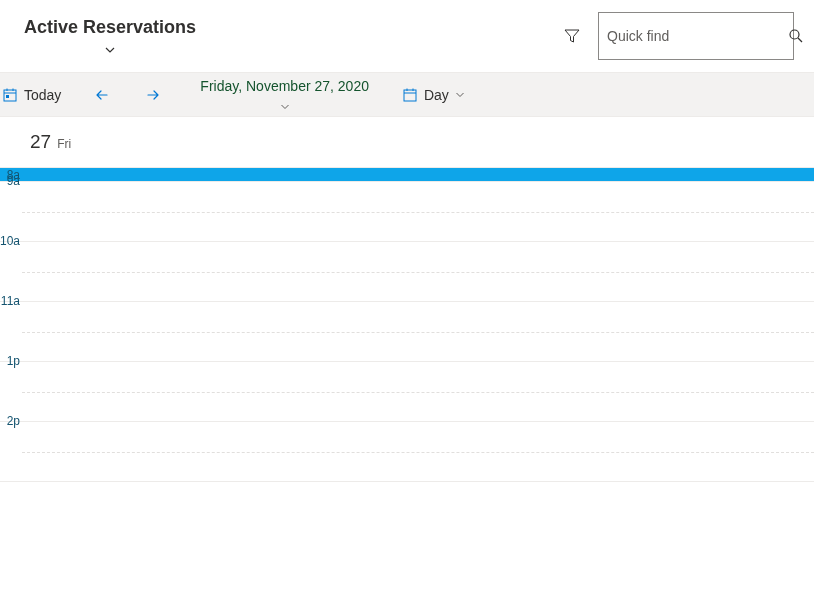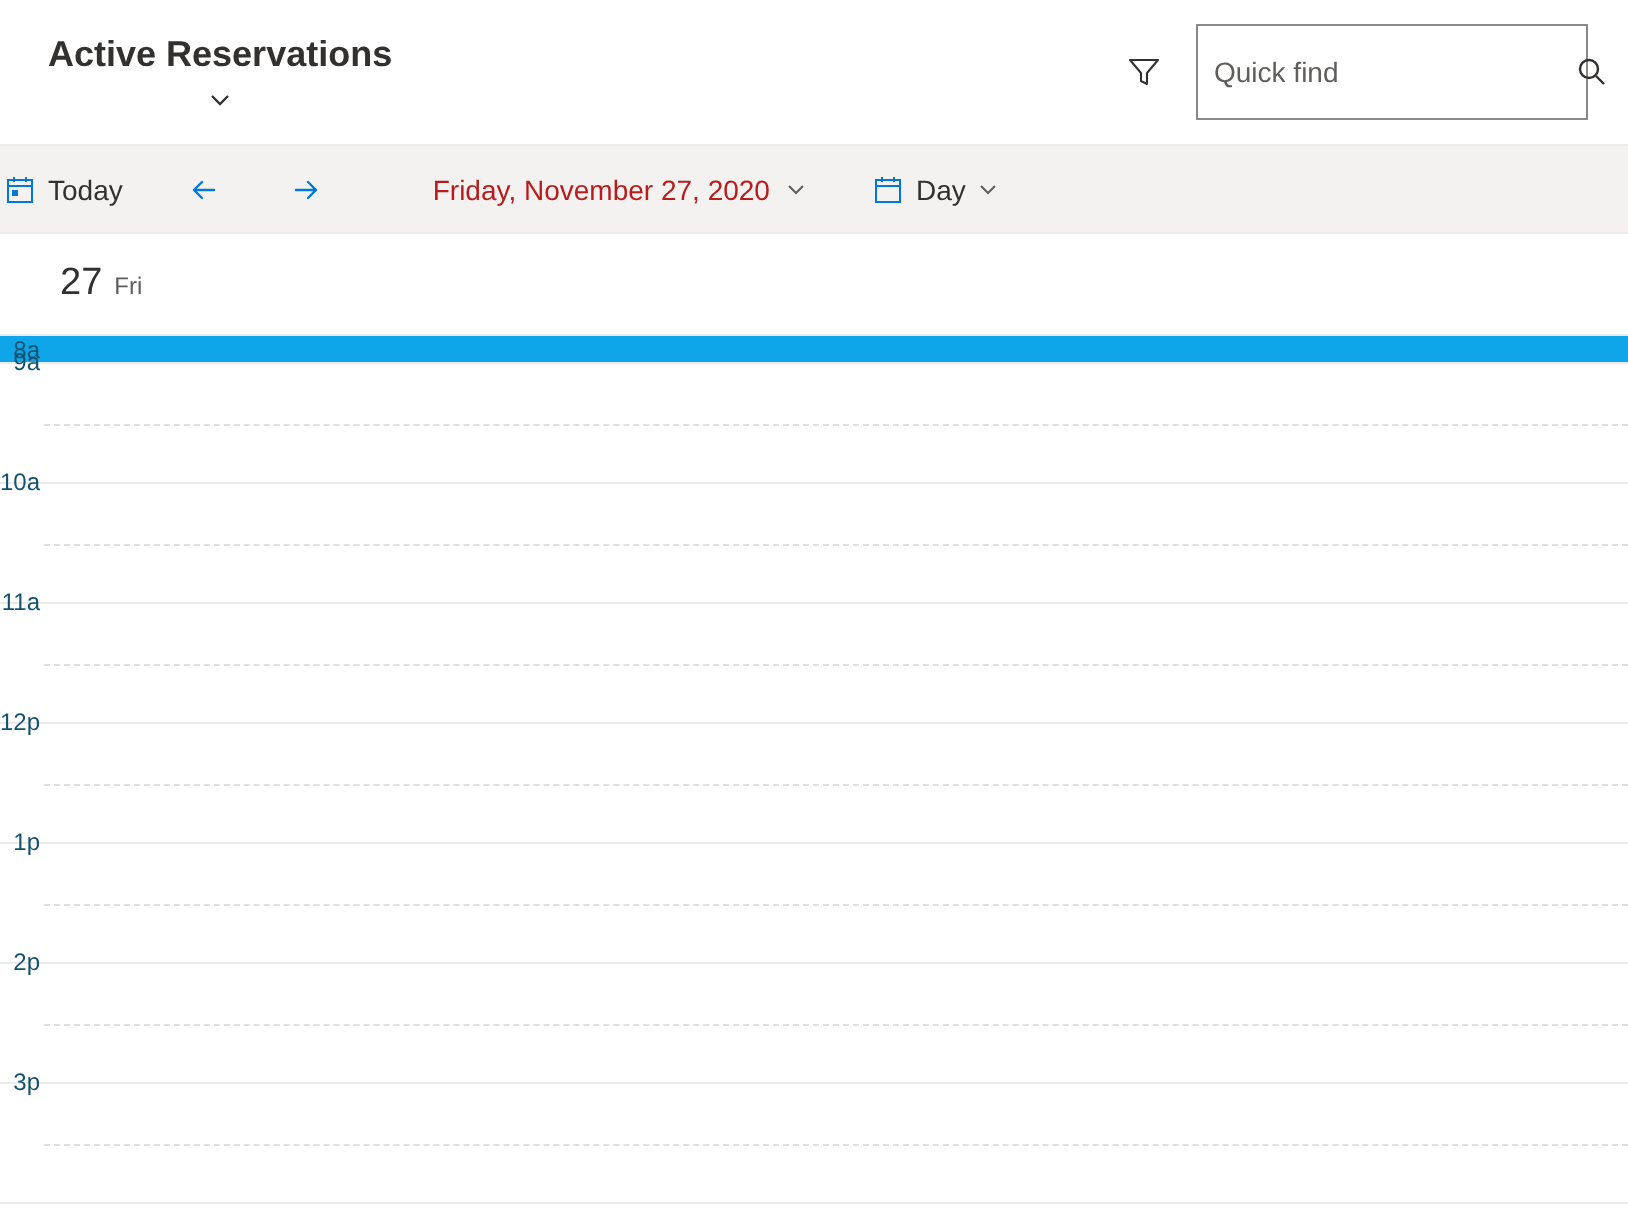--- a/index.html
+++ b/index.html
@@ -117,22 +117,23 @@
     }
     .date-selector {
       display: flex;
       align-items: center;
       gap: 8px;
       background: none;
       border: none;
       cursor: pointer;
       font-size: 14px;
       font-family: inherit;
-      color: #b91c1c;
-      margin-left: 24px;
+      color: #14532d;
+      margin-left: 8px;
+      flex-direction: column;
     }
     .view-selector {
       display: flex;
       align-items: center;
       gap: 6px;
       background: none;
       border: none;
       cursor: pointer;
       font-size: 14px;
       font-family: inherit;
@@ -316,37 +317,25 @@
           <div class="half-hour-line"></div>
         </div>
     </div>
     <div class="time-row">
       <div class="time-label"><span>11a</span></div>
       <div class="time-cell">
           <div class="half-hour-line"></div>
         </div>
     </div>
     <div class="time-row">
-      <div class="time-label"><span>12p</span></div>
-      <div class="time-cell">
-          <div class="half-hour-line"></div>
-        </div>
-    </div>
-    <div class="time-row">
       <div class="time-label"><span>1p</span></div>
       <div class="time-cell">
           <div class="half-hour-line"></div>
         </div>
     </div>
     <div class="time-row">
       <div class="time-label"><span>2p</span></div>
-      <div class="time-cell">
-          <div class="half-hour-line"></div>
-        </div>
-    </div>
-    <div class="time-row">
-      <div class="time-label"><span>3p</span></div>
       <div class="time-cell">
           <div class="half-hour-line"></div>
         </div>
     </div>
   </div>
 </div>
 
 </body></html>

